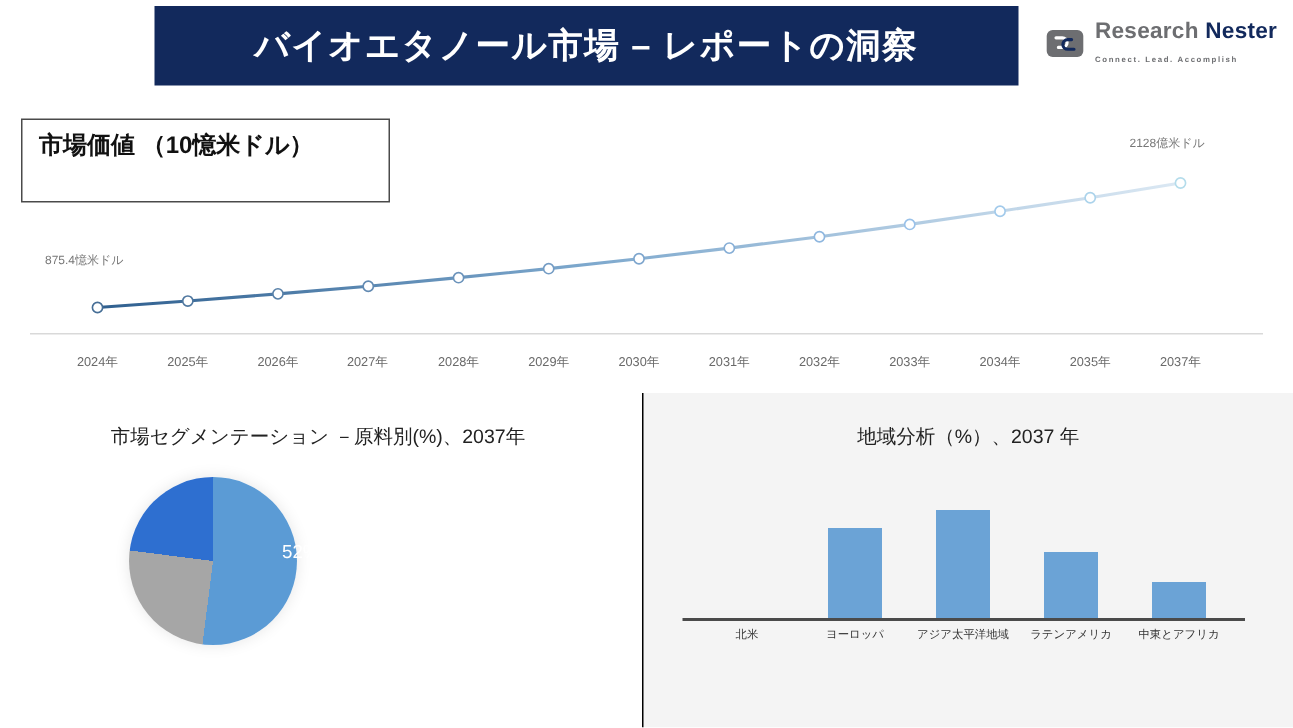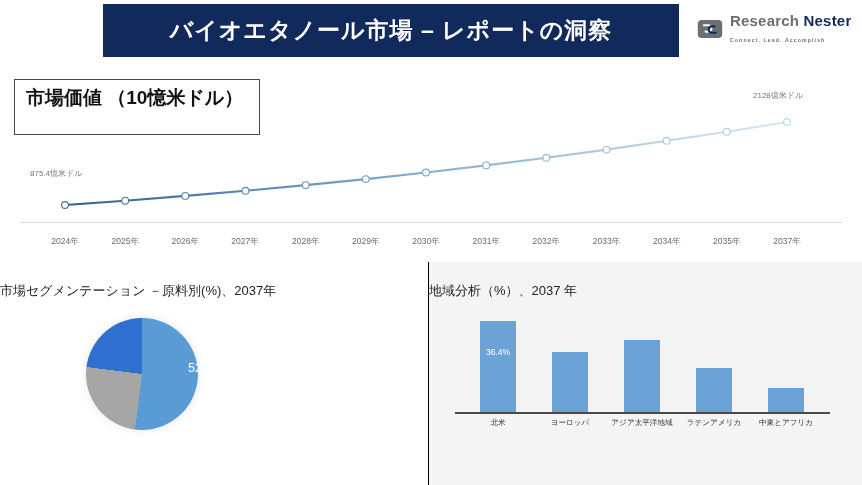--- a/index.html
+++ b/index.html
@@ -46,21 +46,21 @@
   }
 
   
   .value-box {
     position: absolute; left: 14px; top: 79px;
     width: 246px; height: 56px;
     border: 1px solid #4a4a4a; background: #fff;
     padding: 6px 10px 0 11px;
   }
   .value-line {
-    font-size: 19px; font-weight: 700; color: #111;
+    font-size: 16px; font-weight: 700; color: #111;
     line-height: 23px; white-space: nowrap;
   }
 
   
   .line-chart { position: absolute; left: 0; top: 60px; width: 862px; height: 200px; }
   .lc-label {
     position: absolute; font-size: 8px; color: #777; white-space: nowrap;
   }
   .lc-start { left: 30px; top: 108px; }
   .lc-end   { left: 753px; top: 30px; }
@@ -80,21 +80,21 @@
   .panel-left {
     position: absolute; left: 0; top: 262px; width: 424px; height: 223px;
     background: #ffffff;
   }
   .panel-right {
     position: absolute; left: 428px; top: 262px; width: 434px; height: 223px;
     background: #f4f4f4; border-left: 1px solid #000000;
   }
   .panel-title {
     position: absolute; top: 20px; left: 0; width: 100%;
-    text-align: left; font-size: 13px; color: #222; font-weight: 400;
+    text-align: center; font-size: 13px; color: #222; font-weight: 400;
     white-space: nowrap;
   }
 
   
   .pie {
     position: absolute; left: 86px; top: 318px;
     width: 112px; height: 112px; border-radius: 50%;
     background: conic-gradient(
       #5b9bd5 0deg 187.2deg,
       #a6a6a6 187.2deg 277deg,
@@ -222,25 +222,20 @@
   <div class="pie" id="pie" style="background: conic-gradient(rgb(91, 155, 213) 0deg, rgb(91, 155, 213) 187.2deg, rgb(166, 166, 166) 187.2deg, rgb(166, 166, 166) 277.2deg, rgb(46, 111, 208) 277.2deg, rgb(46, 111, 208) 360deg);"></div>
   <div class="pie-label">52%</div>
 
 
 
   <div class="panel-right">
     <div class="panel-title">地域分析（%）、2037 年</div>
   </div>
 
   <div class="bars" id="bars">
-      <div class="bar-col" style="left: 18px; height: 100px;">
-        <div class="bar-rect" style="height: 91px; background: rgb(107, 163, 214);">
-          <span class="bar-value">36.4%</span>
-        </div>
-      </div>
       <div class="bar-col" style="left: 90px; height: 100px;">
         <div class="bar-rect" style="height: 60px; background: rgb(107, 163, 214);"></div>
       </div>
       <div class="bar-col" style="left: 162px; height: 100px;">
         <div class="bar-rect" style="height: 72.5px; background: rgb(107, 163, 214);"></div>
       </div>
       <div class="bar-col" style="left: 234px; height: 100px;">
         <div class="bar-rect" style="height: 43.8px; background: rgb(107, 163, 214);"></div>
       </div>
       <div class="bar-col" style="left: 306px; height: 100px;">

